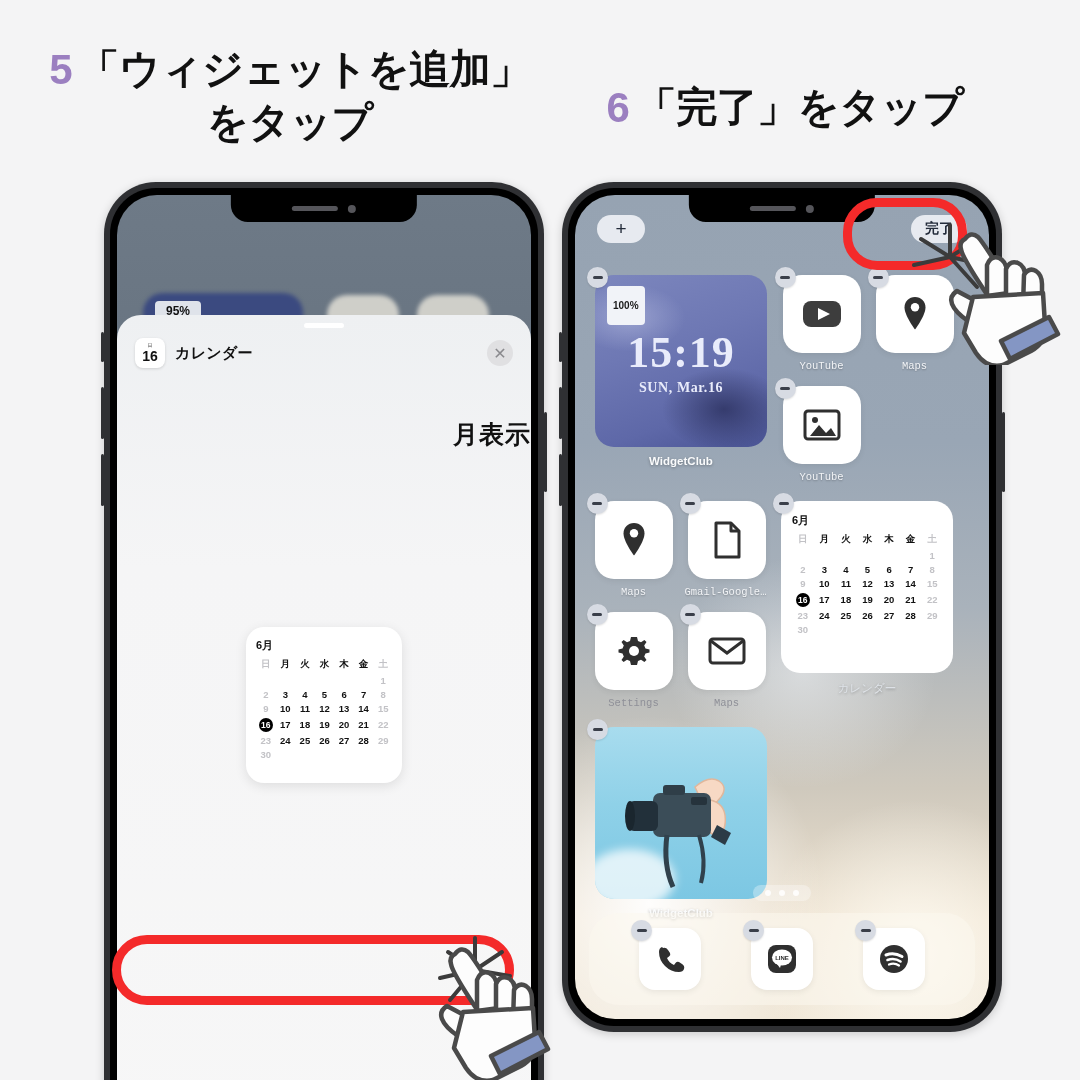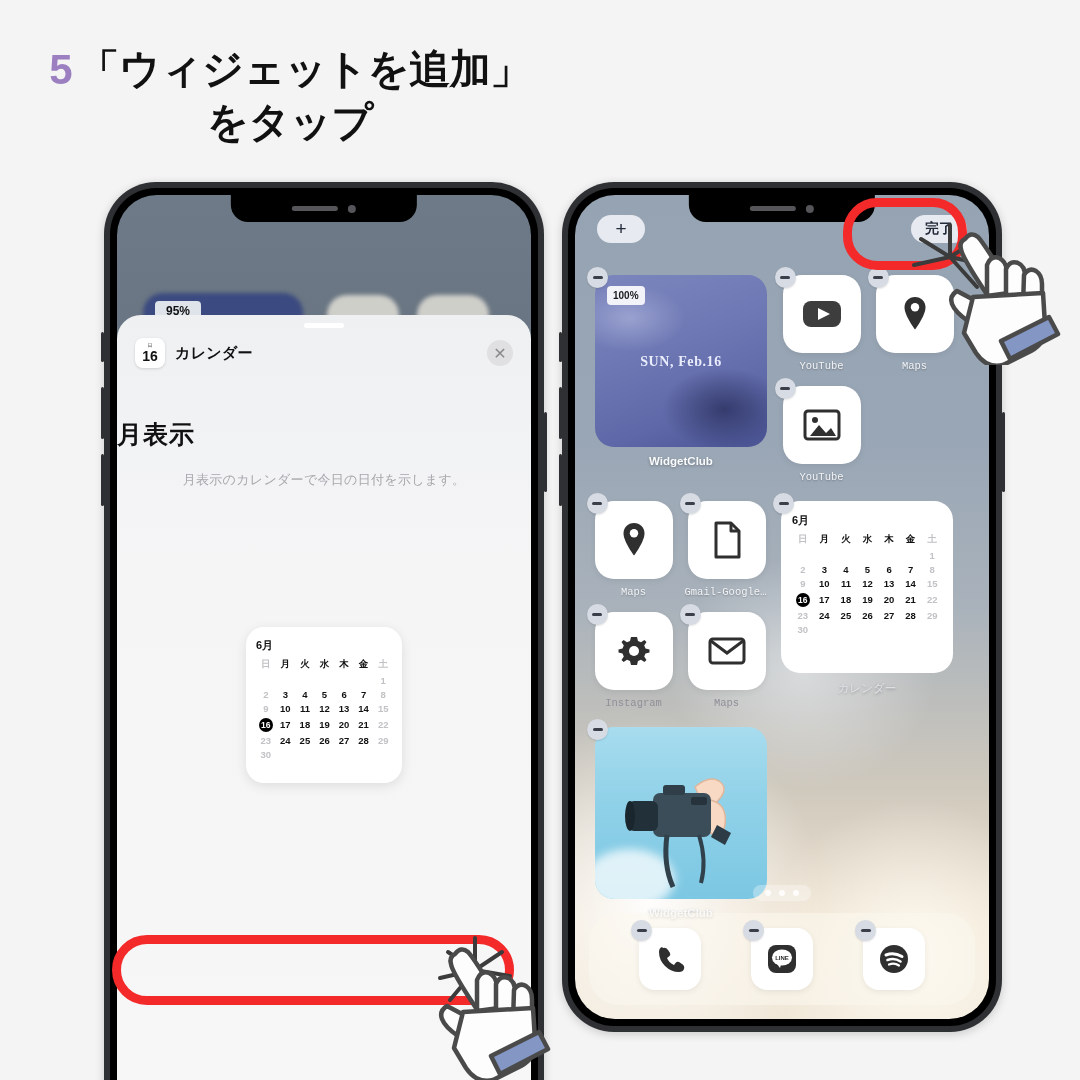--- a/index.html
+++ b/index.html
@@ -112,21 +112,21 @@
   }
   .cal-chip .cc-top { font-size: 5px; color: #444; margin-bottom: 1px; }
   .cal-chip .cc-num { font-size: 14px; font-weight: 600; color: #111; }
   .sheet-title { font-size: 15px; font-weight: 700; color: #111; letter-spacing: .3px; }
   .close-btn {
     margin-left: auto; width: 26px; height: 26px; border-radius: 50%;
     background: #e0e0e2; color: #8a8a8e; font-size: 16px;
     display: flex; align-items: center; justify-content: center;
   }
   .sheet-h1 {
-    text-align: left; font-size: 25px; font-weight: 700; color: #111;
+    text-align: right; font-size: 25px; font-weight: 700; color: #111;
     margin-top: 50px; letter-spacing: 1px;
   }
   .sheet-sub {
     text-align: center; font-size: 13px; color: #a7a7ac;
     margin-top: 20px; letter-spacing: .3px;
   }
 
   
   .cal-widget {
     position: absolute; left: 50%; transform: translateX(-50%);
@@ -208,21 +208,21 @@
       radial-gradient(ellipse 60% 40% at 75% 78%, rgba(40,45,90,.75), rgba(255,255,255,0) 60%),
       radial-gradient(ellipse 50% 30% at 20% 25%, rgba(190,196,230,.5), rgba(255,255,255,0) 65%),
       linear-gradient(160deg,#7c86bd 0%,#6e78b4 40%,#5e68a8 75%,#4a5494 100%);
     display: flex; flex-direction: column; align-items: center; justify-content: center;
     color: #e9ecfb;
   }
   .w-clock .time { font-family:"Liberation Serif", serif; font-size: 44px; font-weight: 700; letter-spacing: 1px; }
   .w-clock .date { font-family:"Liberation Serif", serif; font-size: 14px; font-weight: 700; margin-top: 2px; letter-spacing: .6px; }
   .batt-badge {
     position: absolute; left: 12px; top: 11px;
-    background: #f1f3f8; border-radius: 4px; padding: 4px 6px;
+    background: #f1f3f8; border-radius: 4px; padding: 14px 6px;
     font-size: 10px; font-weight: 800; color: #1a1a1a;
   }
 
   .w-camera {
     width: 172px; height: 172px;
     background: linear-gradient(180deg,#a8dcee 0%,#8fd1e8 45%,#7cc7e3 100%);
     position: relative;
   }
   .w-camera .cloudy {
     position: absolute; left: -10px; bottom: -10px; width: 90px; height: 60px;
@@ -285,20 +285,23 @@
 </head>
 <body>
 
 <div id="stage">
 
   <div class="heading" id="heading-left">
     <span class="step-num">5</span><span class="step-text">「ウィジェットを追加」</span>
     <span class="step-text l2">をタップ</span>
   </div>
 
+  <div class="heading" id="heading-right">
+    <span class="step-num">6</span><span class="step-text">「完了」をタップ</span>
+  </div>
 
   <div class="phone" id="phone-left">
     <div class="btn-side" style="left:-3px;top:150px;width:3px;height:30px;"></div>
     <div class="btn-side" style="left:-3px;top:205px;width:3px;height:52px;"></div>
     <div class="btn-side" style="left:-3px;top:272px;width:3px;height:52px;"></div>
     <div class="btn-side" style="right:-3px;top:230px;width:3px;height:80px;"></div>
 
     <div class="phone-inner">
       <div class="screen" id="screen-left">
 
@@ -325,21 +328,20 @@
           <div class="sheet-head">
             <div class="cal-chip">
               <span class="cc-top">日</span>
               <span class="cc-num">16</span>
             </div>
             <div class="sheet-title">カレンダー</div>
             <div class="close-btn">✕</div>
           </div>
 
           <div class="sheet-h1">月表示</div>
-          <div class="sheet-sub">月表示のカレンダーで今日の日付を示します。</div>
 
           <div class="cal-widget">
             <div class="cal-month">6月</div>
             <table class="cal">
               <thead>
                   <tr id="lcal-head">
                     <th class="we">日</th>
                     <th>月</th>
                     <th>火</th>
                     <th>水</th>
@@ -448,21 +450,22 @@
         <div class="grid-area">
 
           <div class="row">
             <div>
               <div class="jiggle">
                 <div class="minus-badge">
                     <b></b>
                   </div>
                 <div class="wtile w-clock">
                   <div class="batt-badge">100%</div>
-                  <div class="date">SUN, Feb.16</div>
+                  <div class="time">15:19</div>
+                  <div class="date">SUN, Mar.16</div>
                 </div>
               </div>
               <div class="wlabel">WidgetClub</div>
             </div>
 
             <div>
               <div class="row" style="gap:16px;">
                 <div class="appcell">
                   <div class="jiggle">
                     <div class="minus-badge">
@@ -552,21 +555,21 @@
                     <div class="minus-badge">
                         <b></b>
                       </div>
                     <div class="appicon">
                       <svg width="34" height="34" viewBox="0 0 34 34">
                         <path d="M17 3 l3 0 1 4 3 1.3 3.4-2.3 2.1 2.1-2.3 3.4 1.3 3 4 1 0 3 -4 1 -1.3 3 2.3 3.4 -2.1 2.1 -3.4-2.3 -3 1.3 -1 4 -3 0 -3 0 -1-4 -3-1.3 -3.4 2.3 -2.1-2.1 2.3-3.4 -1.3-3 -4-1 0-3 4-1 1.3-3 -2.3-3.4 2.1-2.1 3.4 2.3 3-1.3 1-4z" fill="#2f2f2f"></path>
                         <circle cx="17" cy="17" r="5" fill="#fff"></circle>
                       </svg>
                     </div>
                   </div>
-                  <div class="applabel dark">Instagram</div>
+                  <div class="applabel dark">Settings</div>
                 </div>
                 <div class="appcell">
                   <div class="jiggle">
                     <div class="minus-badge">
                         <b></b>
                       </div>
                     <div class="appicon">
                       <svg width="38" height="30" viewBox="0 0 38 30">
                         <rect x="2" y="3" width="34" height="24" rx="3" fill="none" stroke="#2f2f2f" stroke-width="3"></rect>
                         <path d="M3 5 L19 17 L35 5" fill="none" stroke="#2f2f2f" stroke-width="3"></path>

